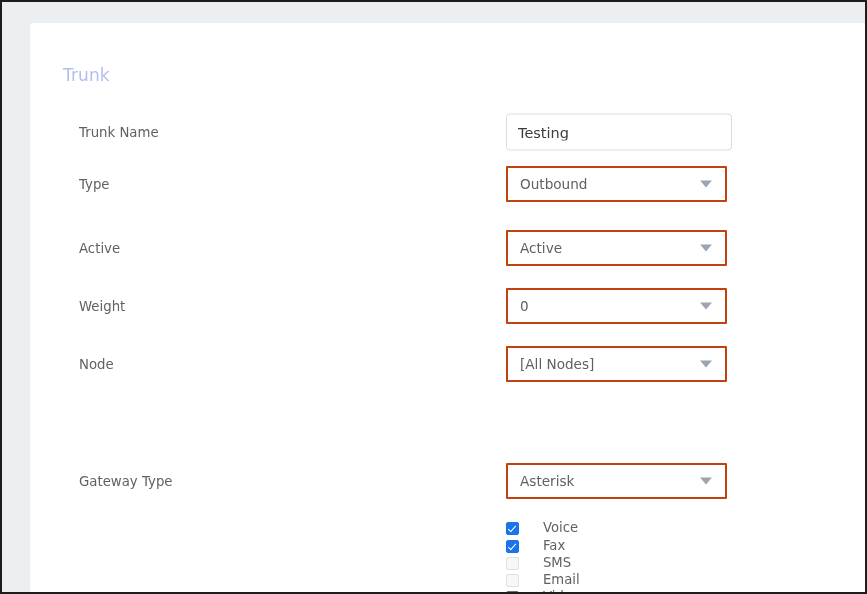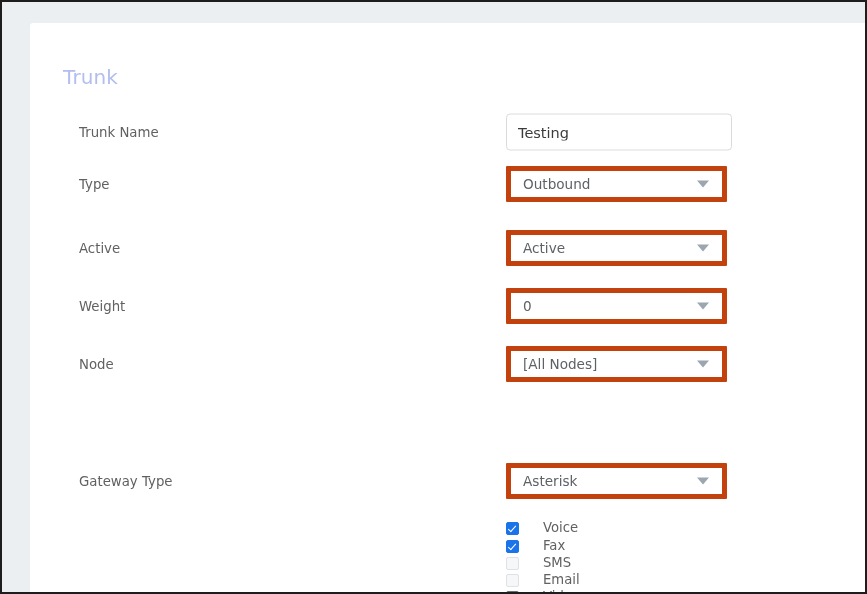--- a/index.html
+++ b/index.html
@@ -33,21 +33,21 @@
     left: 28px;
     top: 21px;
     right: 0;
     bottom: 0;
     background: #ffffff;
     border-top-left-radius: 3px;
   }
 
   .section-heading {
     position: absolute;
-    font-size: 20px;
+    font-size: 17px;
     font-weight: 400;
     color: #b3bdf0;
     letter-spacing: 0.1px;
     white-space: nowrap;
   }
 
   .form-row {
     position: absolute;
     left: 0;
     width: 100%;
@@ -86,21 +86,21 @@
     padding: 12px 11px;
     outline: none;
   }
 
   
   .select-box {
     box-sizing: border-box;
     position: relative;
     width: 221px;
     height: 36px;
-    border: 5px solid #c2410c;
+    border: 2px solid #c2410c;
     border-radius: 1px;
     background: #ffffff;
   }
   .select-value {
     position: absolute;
     left: 12px;
     top: 50%;
     transform: translateY(-50%);
     font-size: 13.6px;
     color: #5d6266;

